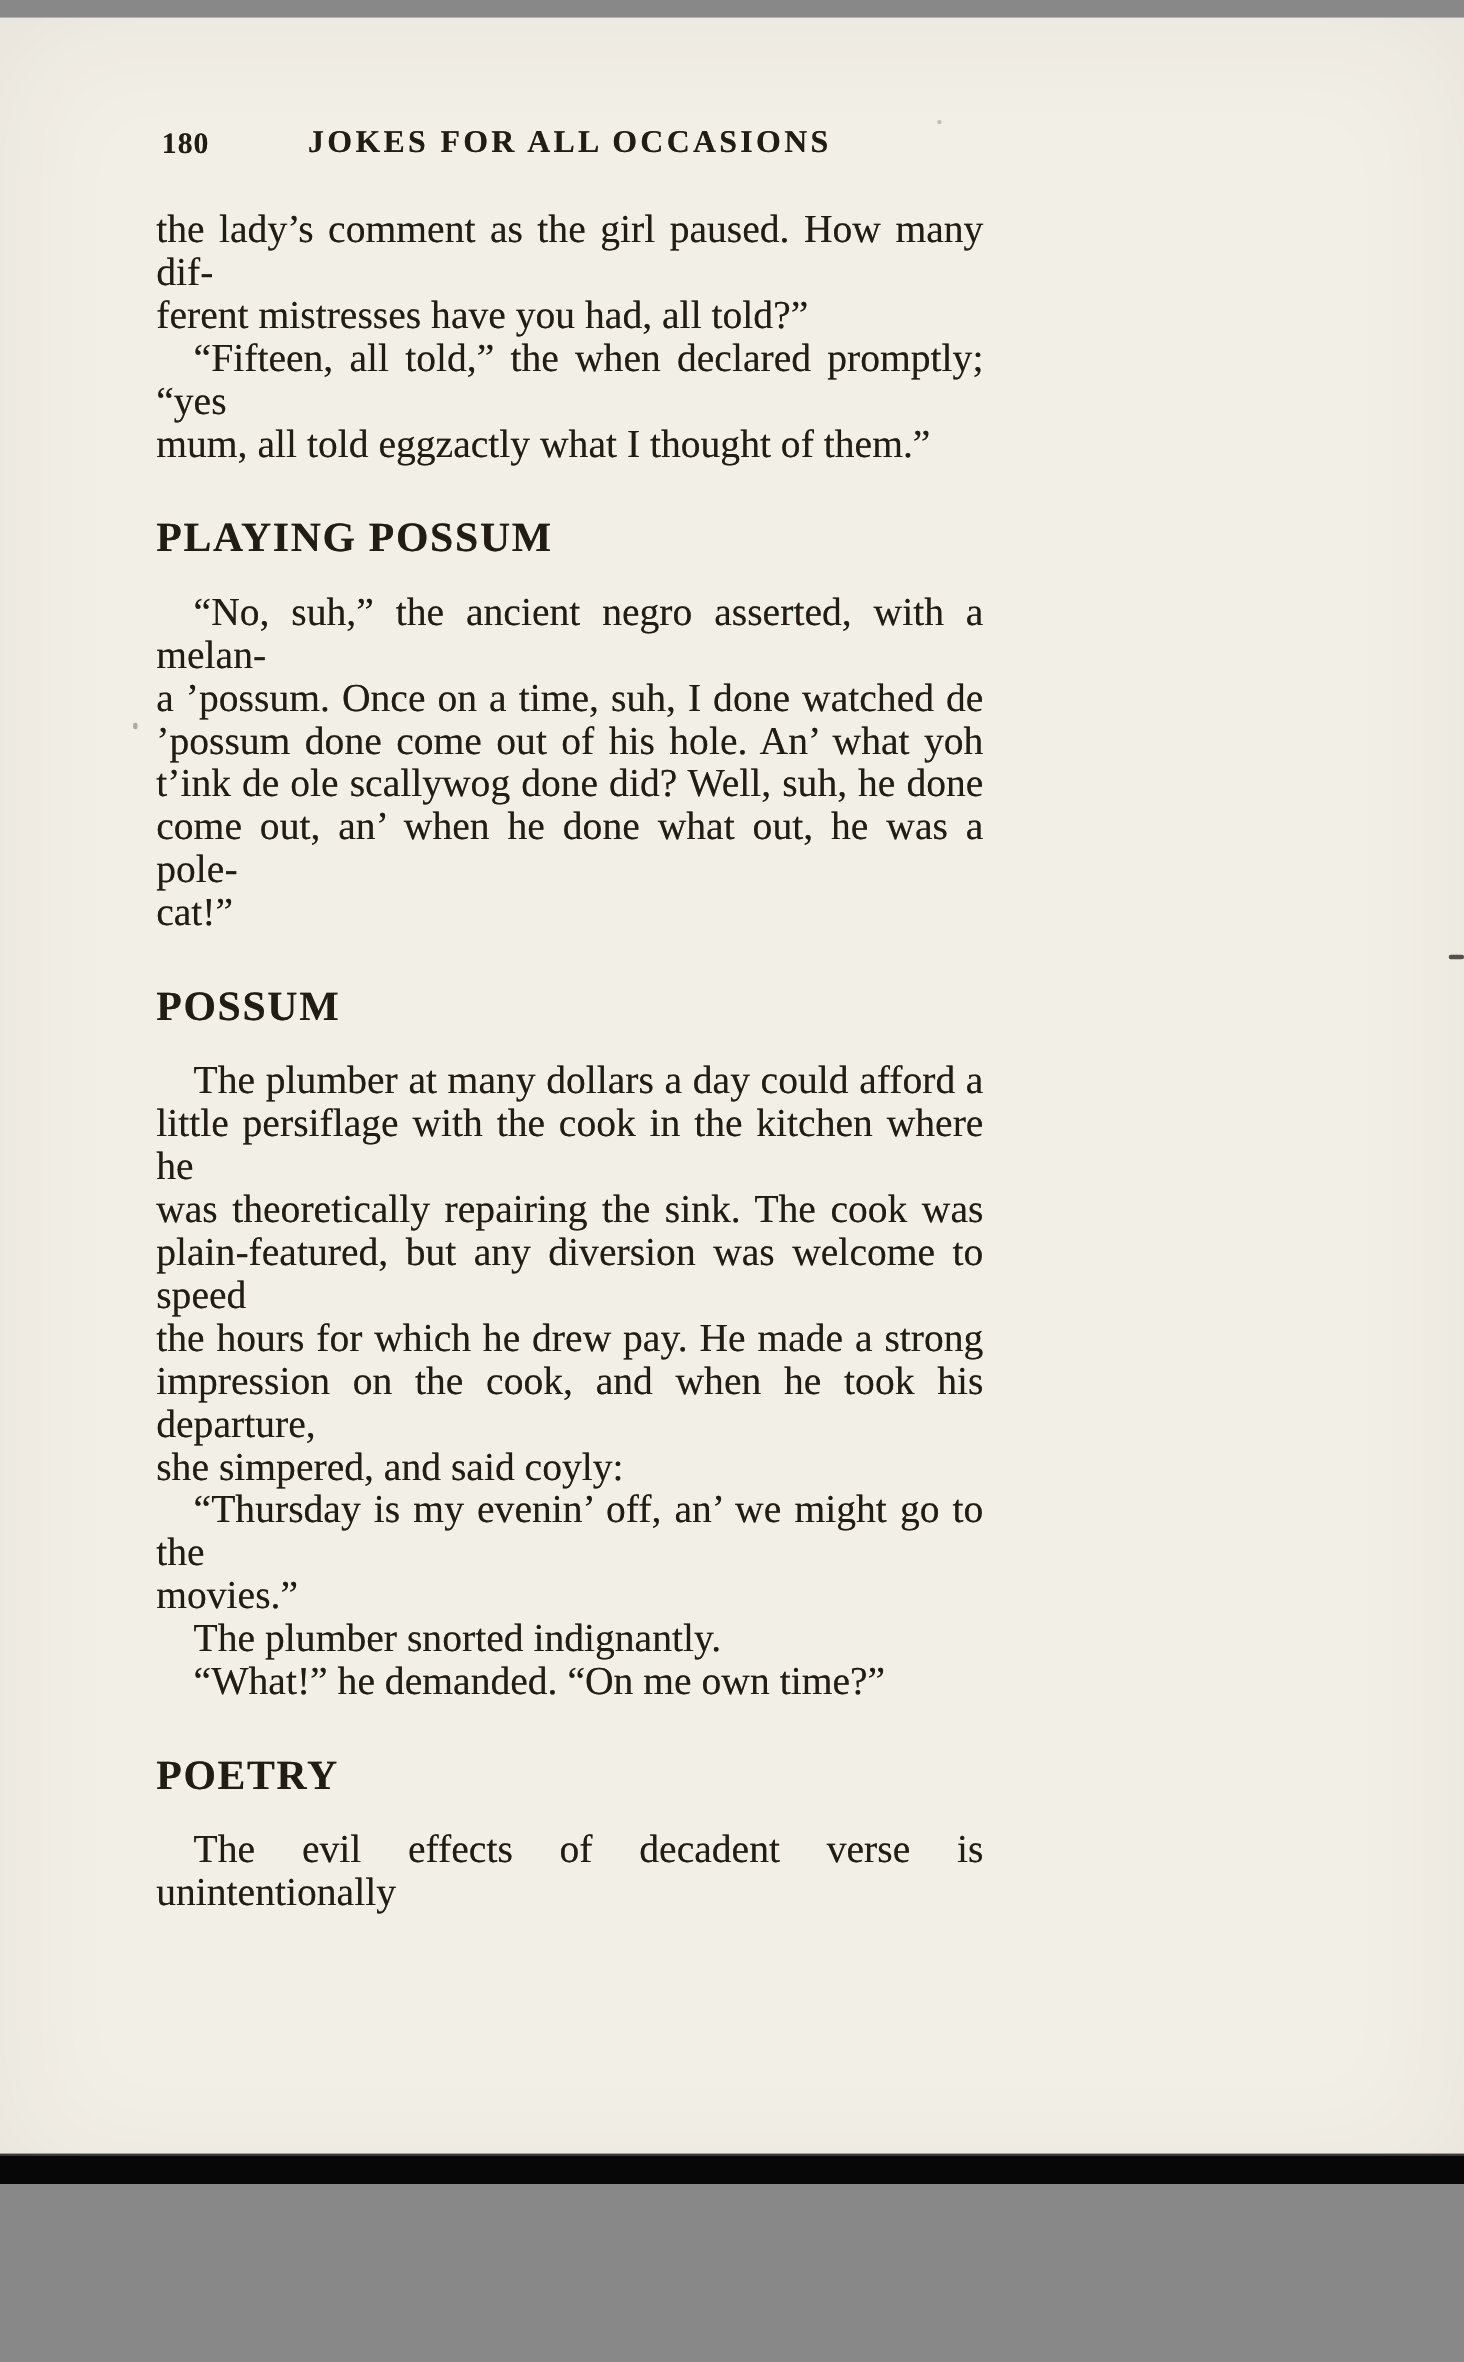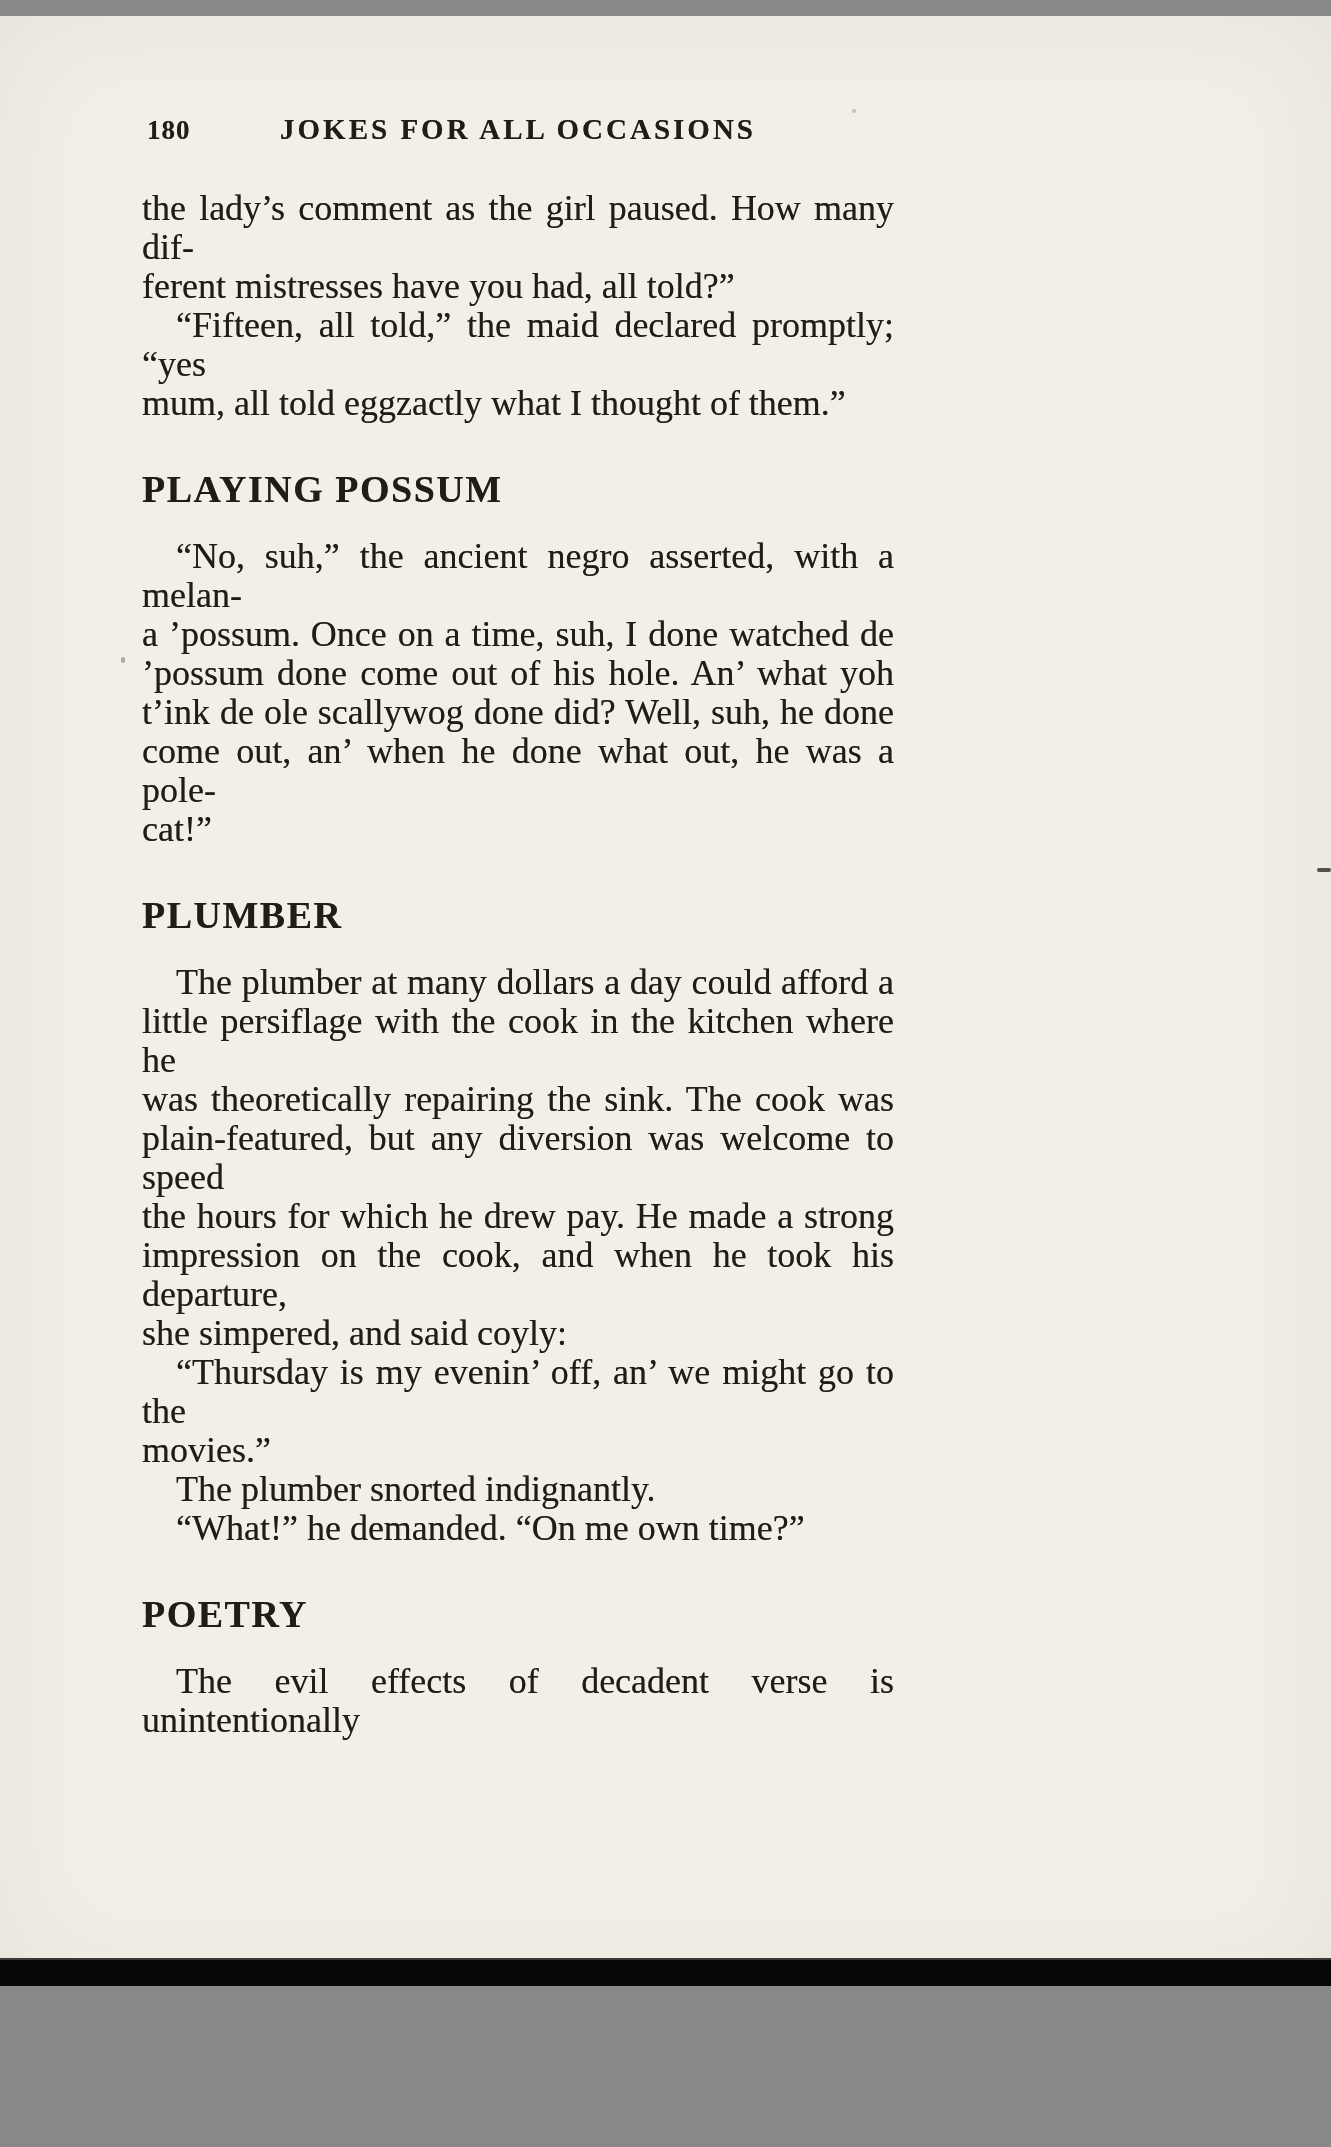--- a/index.html
+++ b/index.html
@@ -78,39 +78,39 @@
       <span class="page-num">180</span>
       <span class="running-title">JOKES FOR ALL OCCASIONS</span>
     </div>
 
     <div>
       <div class="para">
           <div class="line">the lady’s comment as the girl paused.  How many dif-</div>
           <div class="line">ferent mistresses have you had, all told?”</div>
         </div>
       <div class="para indent">
-          <div class="line">“Fifteen, all told,” the maid declared promptly; “yes</div>
+          <div class="line">“Fifteen, all told,” the when declared promptly; “yes</div>
           <div class="line">mum, all told eggzactly what I thought of them.”</div>
         </div>
     </div>
 
     <div>
       <h2 class="section-heading">PLAYING POSSUM</h2>
       <div class="para indent">
           <div class="line">“No, suh,” the ancient negro asserted, with a melan-</div>
           <div class="line">a ’possum.  Once on a time, suh, I done watched de</div>
           <div class="line">’possum done come out of his hole.  An’ what yoh</div>
           <div class="line">t’ink de ole scallywog done did?  Well, suh, he done</div>
           <div class="line">come out, an’ when he done what out, he was a pole-</div>
           <div class="line">cat!”</div>
         </div>
     </div>
 
     <div>
-      <h2 class="section-heading">PLUMBER</h2>
+      <h2 class="section-heading">POSSUM</h2>
       <div class="para indent">
           <div class="line">The plumber at many dollars a day could afford a</div>
           <div class="line">little persiflage with the cook in the kitchen where he</div>
           <div class="line">was theoretically repairing the sink.  The cook was</div>
           <div class="line">plain-featured, but any diversion was welcome to speed</div>
           <div class="line">the hours for which he drew pay.  He made a strong</div>
           <div class="line">impression on the cook, and when he took his departure,</div>
           <div class="line">she simpered, and said coyly:</div>
         </div>
       <div class="para indent">

